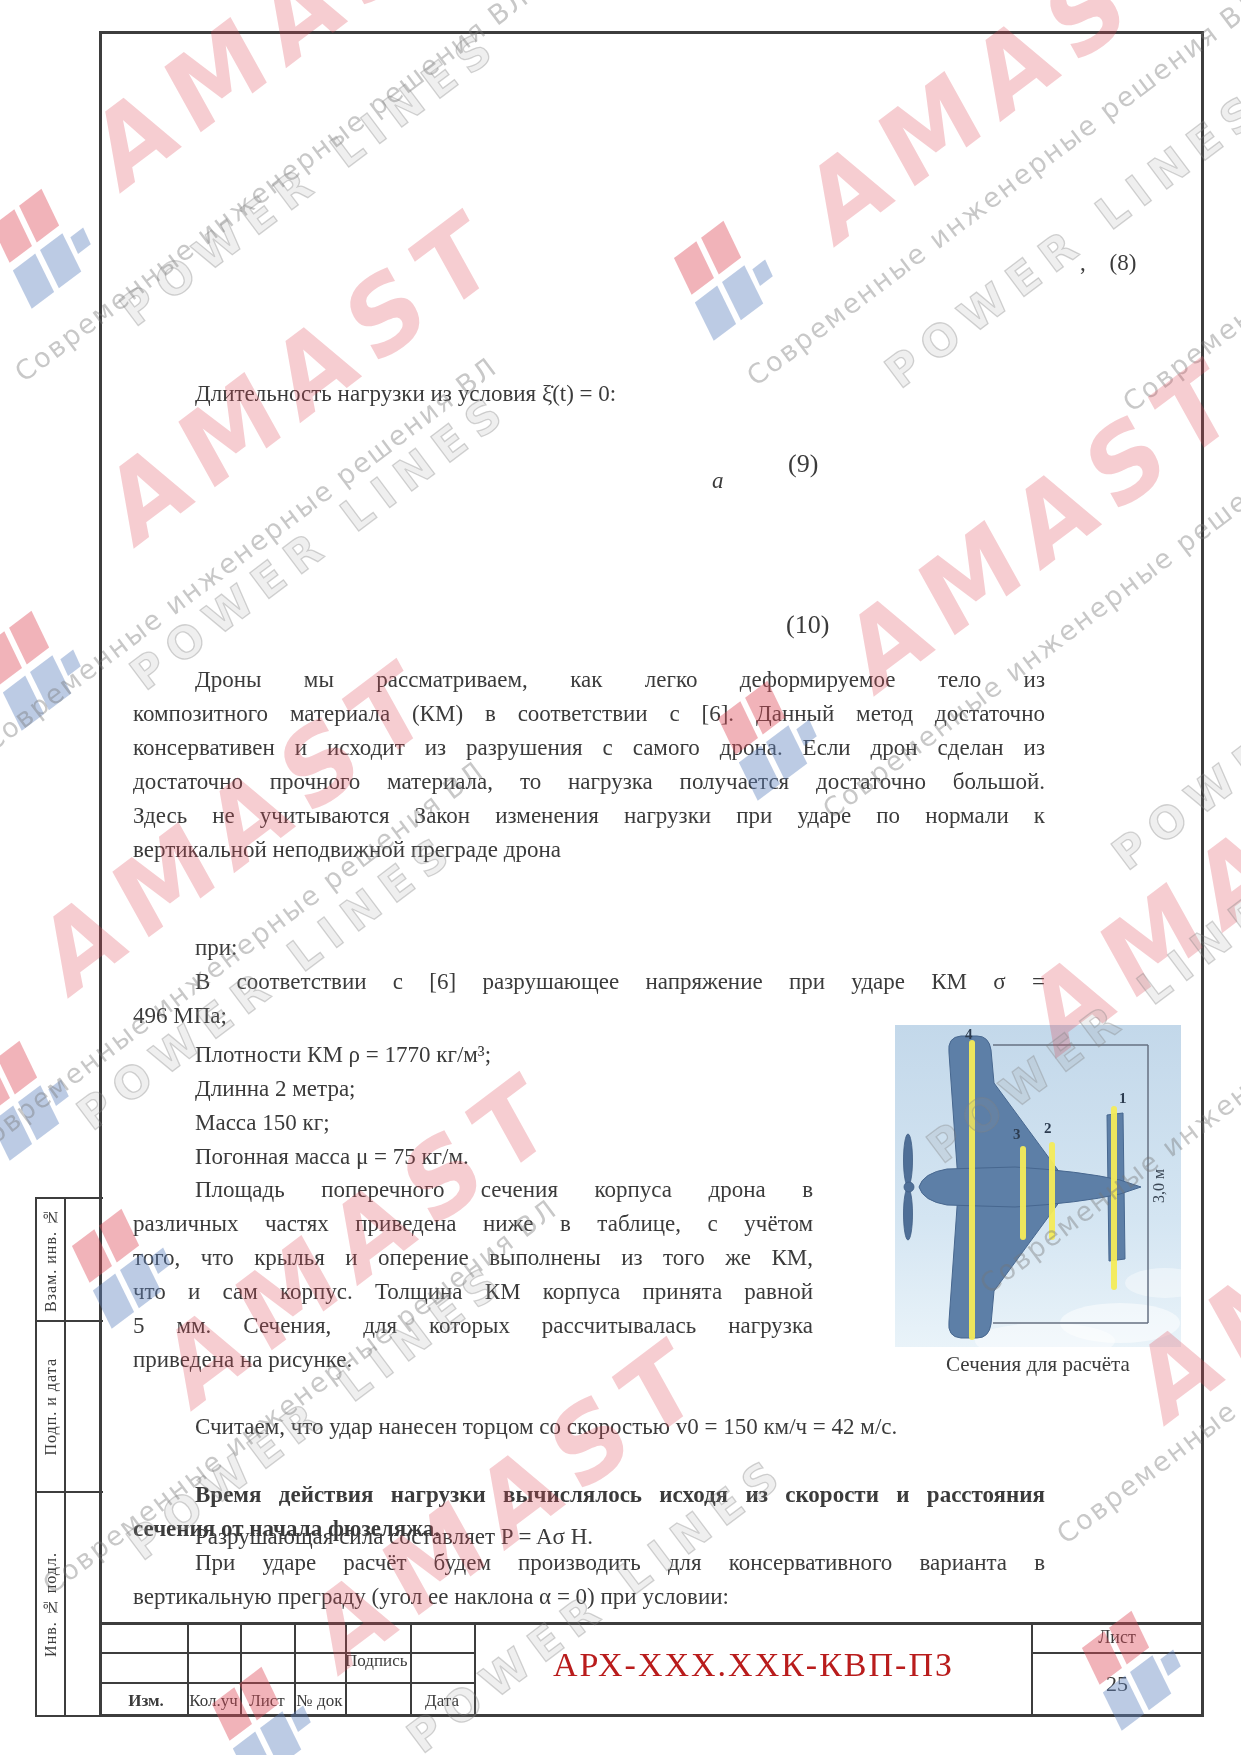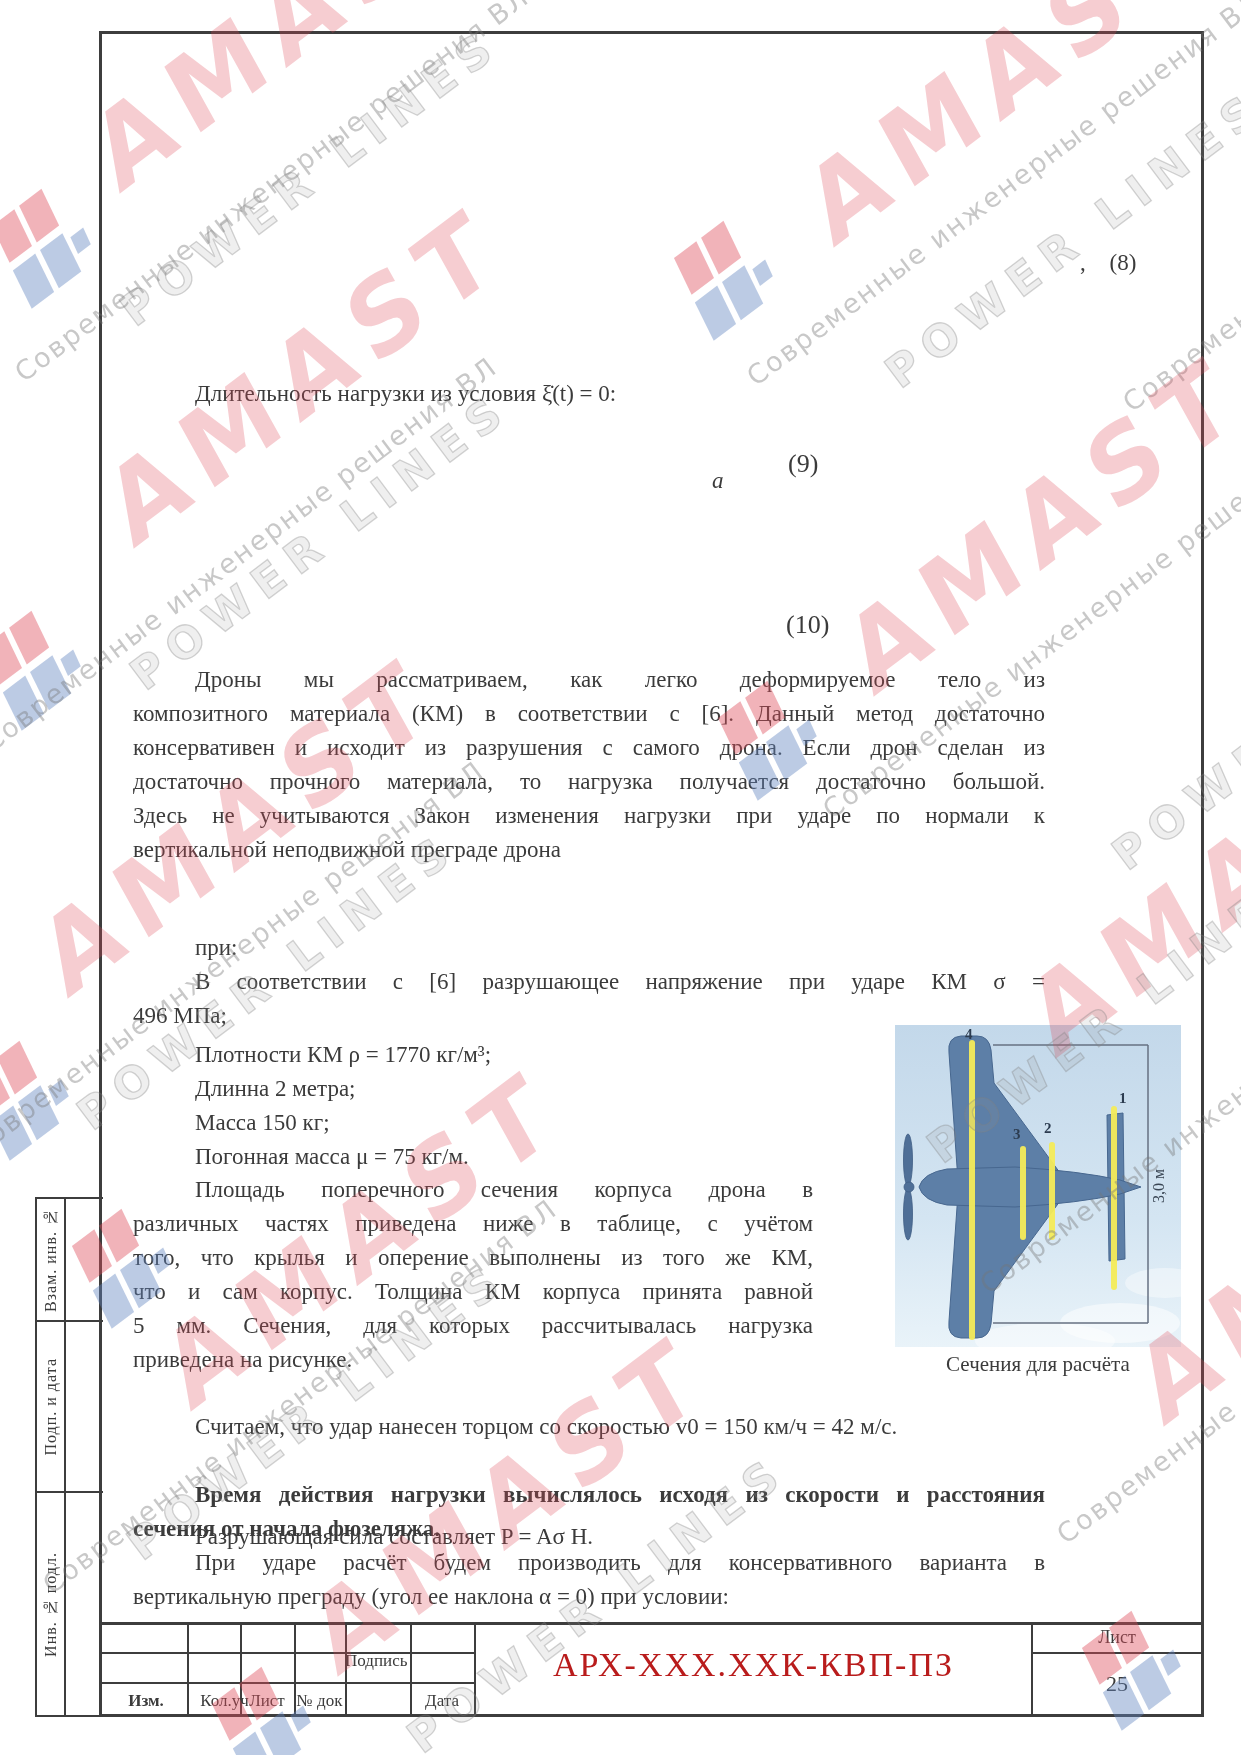--- a/index.html
+++ b/index.html
@@ -180,21 +180,21 @@
   <div class="vline" style="left:187px;top:1622px;width:2px;height:93px;"></div>
   <div class="vline" style="left:240px;top:1622px;width:2px;height:93px;"></div>
   <div class="vline" style="left:294px;top:1622px;width:2px;height:93px;"></div>
   <div class="vline" style="left:345px;top:1622px;width:2px;height:93px;"></div>
   <div class="vline" style="left:410px;top:1622px;width:2px;height:93px;"></div>
   <div class="vline" style="left:474px;top:1622px;width:2px;height:93px;"></div>
   <div class="vline" style="left:1031px;top:1622px;width:2px;height:93px;"></div>
   <div class="hline" style="left:1031px;top:1652px;width:172px;height:2px;"></div>
 
   <div class="tb-label" style="left:103px;top:1687px;width:86px;font-weight:bold;">Изм.</div>
-  <div class="tb-label" style="left:187px;top:1687px;width:53px;margin-left:11px;">Кол.уч</div>
+  <div class="tb-label" style="left:187px;top:1687px;width:53px;">Кол.уч</div>
   <div class="tb-label" style="left:240px;top:1687px;width:54px;">Лист</div>
   <div class="tb-label" style="left:294px;top:1687px;width:51px;">№ док</div>
   <div class="tb-label" style="left:345px;top:1647px;width:57px;">Подпись</div>
   <div class="tb-label" style="left:410px;top:1687px;width:64px;">Дата</div>
 
   <div class="tb-doc">АРХ-ХХХ.ХХК-КВП-ПЗ</div>
   <div class="tb-sheet-h">Лист</div>
   <div class="tb-sheet-n">25</div>
 
   <svg class="wm wm-icon" style="left:-10px;top:200px;" width="100" height="100" viewBox="0 0 100 100">

